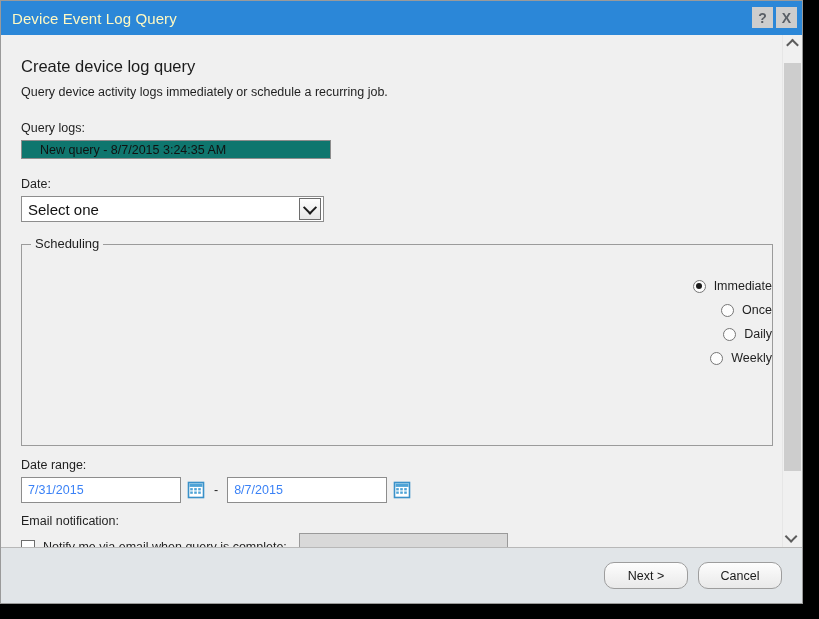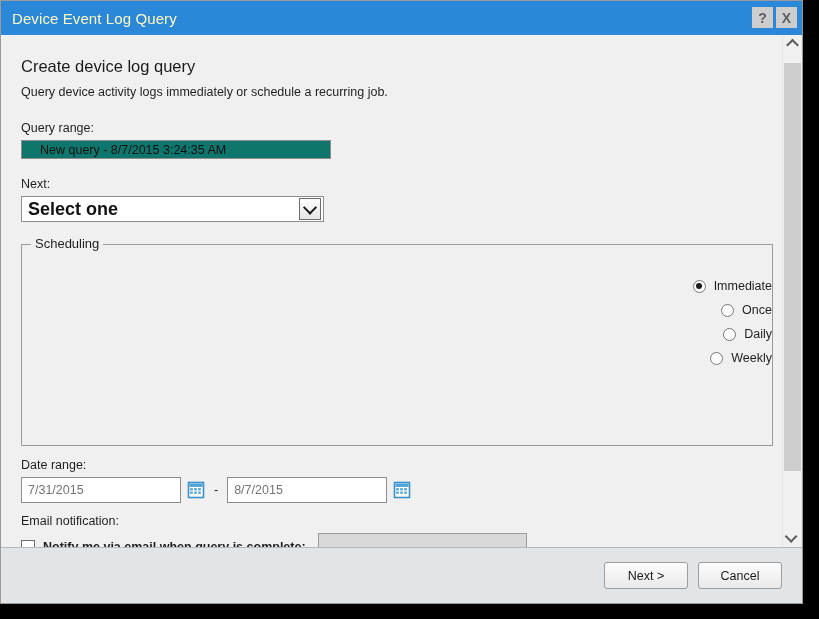--- a/index.html
+++ b/index.html
@@ -124,24 +124,23 @@
     height: 26px;
     border: 1px solid #8d8d8d;
     background: #ffffff;
     display: flex;
     align-items: center;
     box-sizing: border-box;
     position: relative;
   }
   .combo-value {
     flex: 1 1 auto;
-    font-size: 18px;
+    font-size: 15px;
     color: #111111;
     padding-left: 6px;
-    font-weight: bold;
   }
   .combo-arrow {
     width: 22px;
     height: 22px;
     margin-right: 2px;
     border: 1px solid #6d6d6d;
     background: linear-gradient(#fdfdfd, #e6e6e6);
     display: flex;
     align-items: center;
     justify-content: center;
@@ -220,21 +219,21 @@
     display: flex;
     align-items: center;
     margin-top: 4px;
   }
   .date-box {
     width: 160px;
     height: 26px;
     border: 1px solid #8d8d8d;
     background: #ffffff;
     font-size: 12.5px;
-    color: #737373;
+    color: #3b82f6;
     display: flex;
     align-items: center;
     padding-left: 6px;
     box-sizing: border-box;
   }
   .cal-icon {
     width: 18px;
     height: 18px;
     margin-left: 6px;
     background: #f0f0f0;
@@ -263,21 +262,20 @@
     background: #ffffff;
     box-sizing: border-box;
     margin-right: 8px;
     flex: 0 0 auto;
     cursor: pointer;
   }
   .email-text {
     font-size: 12.5px;
     color: #1f1f1f;
     white-space: nowrap;
-    font-weight: bold;
   }
   .email-input {
     width: 209px;
     height: 27px;
     border: 1px solid #9a9a9a;
     background: #d9d9d9;
     margin-left: 12px;
     box-sizing: border-box;
   }
 
@@ -333,21 +331,21 @@
     display: flex;
     align-items: center;
     justify-content: flex-end;
     padding-right: 20px;
     box-sizing: border-box;
   }
   .btn {
     min-width: 84px;
     height: 27px;
     border: 1px solid #9d9d9d;
-    border-radius: 3px;
+    border-radius: 10px;
     background: linear-gradient(#fdfdfd, #e9e9e9);
     font-size: 12.5px;
     color: #1a1a1a;
     font-family: "Liberation Sans", sans-serif;
     margin-left: 10px;
     cursor: pointer;
     padding: 0 14px;
   }
 </style>
 </head>
@@ -363,26 +361,26 @@
     </div>
   </div>
 
   <div class="body-region">
 
     <div class="content">
 
       <div class="page-title">Create device log query</div>
       <div class="page-sub">Query device activity logs immediately or schedule a recurring job.</div>
 
-      <div class="field-label">Query range:</div>
+      <div class="field-label">Query logs:</div>
       <div class="textbox" id="query-name-input">New query - 8/7/2015 3:24:35 AM</div>
 
       <div class="spacer-18"></div>
 
-      <div class="field-label">Next:</div>
+      <div class="field-label">Date:</div>
       <div class="combo">
         <div class="combo-value">Select one</div>
         <div class="combo-arrow">
           <span class="chev"></span>
         </div>
       </div>
 
       <div class="groupbox">
         <div class="groupbox-title">Scheduling</div>
         <div class="radio-list">

